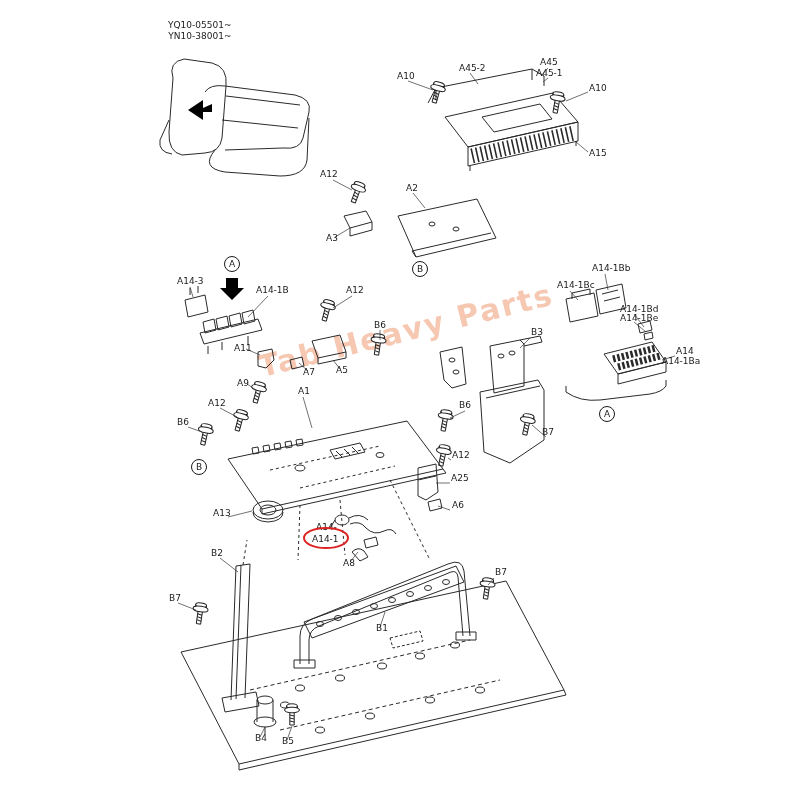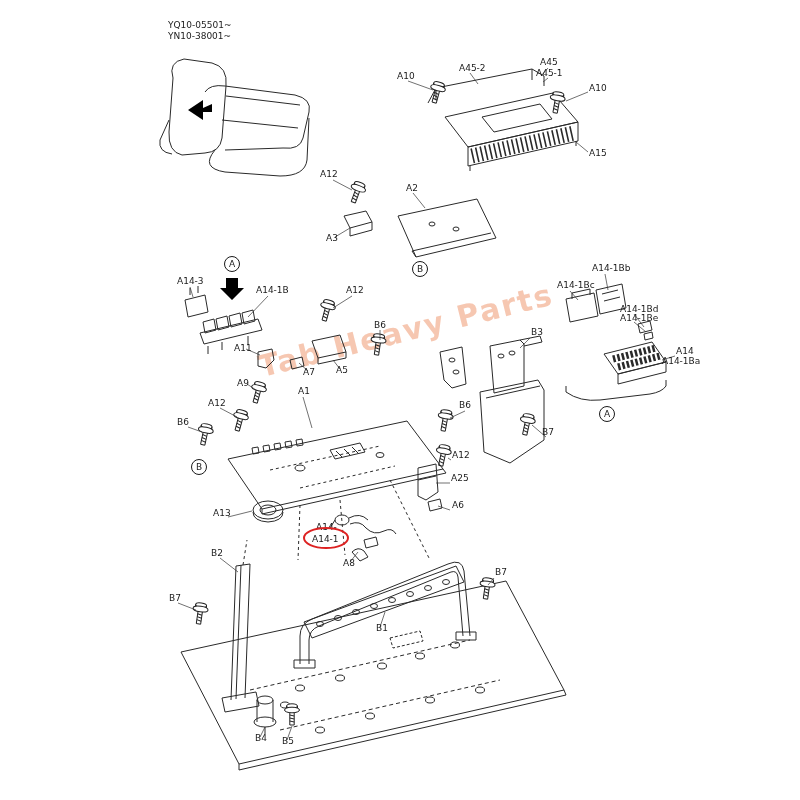--- a/index.html
+++ b/index.html
@@ -1,17 +1,17 @@
 <!DOCTYPE html>
 <html><head>
 <meta charset="utf-8">
 <style>
   html,body{margin:0;padding:0;background:#fff;}
   .stage{position:relative;width:700px;height:800px;background:#ffffff;overflow:hidden;
-         font-family:"DejaVu Sans",sans-serif;}
+         font-family:"DejaVu Sans",sans-serif;text-align:right;}
   .codes{position:absolute;left:168px;top:20px;font-size:9px;color:#222;line-height:11px;white-space:pre;}
   .watermark{position:absolute;left:255px;top:350px;font-size:30px;font-weight:bold;
              color:#ef9a73;opacity:.55;transform:rotate(-14deg);transform-origin:left top;
              letter-spacing:2px;white-space:nowrap;pointer-events:none;}
   svg{position:absolute;left:0;top:0;}
   svg text{font-size:9px;fill:#1a1a1a;font-family:"DejaVu Sans",sans-serif;}
   .art{stroke:#2a2a2a;fill:none;stroke-width:1;}
 </style>
 </head>
 <body>

